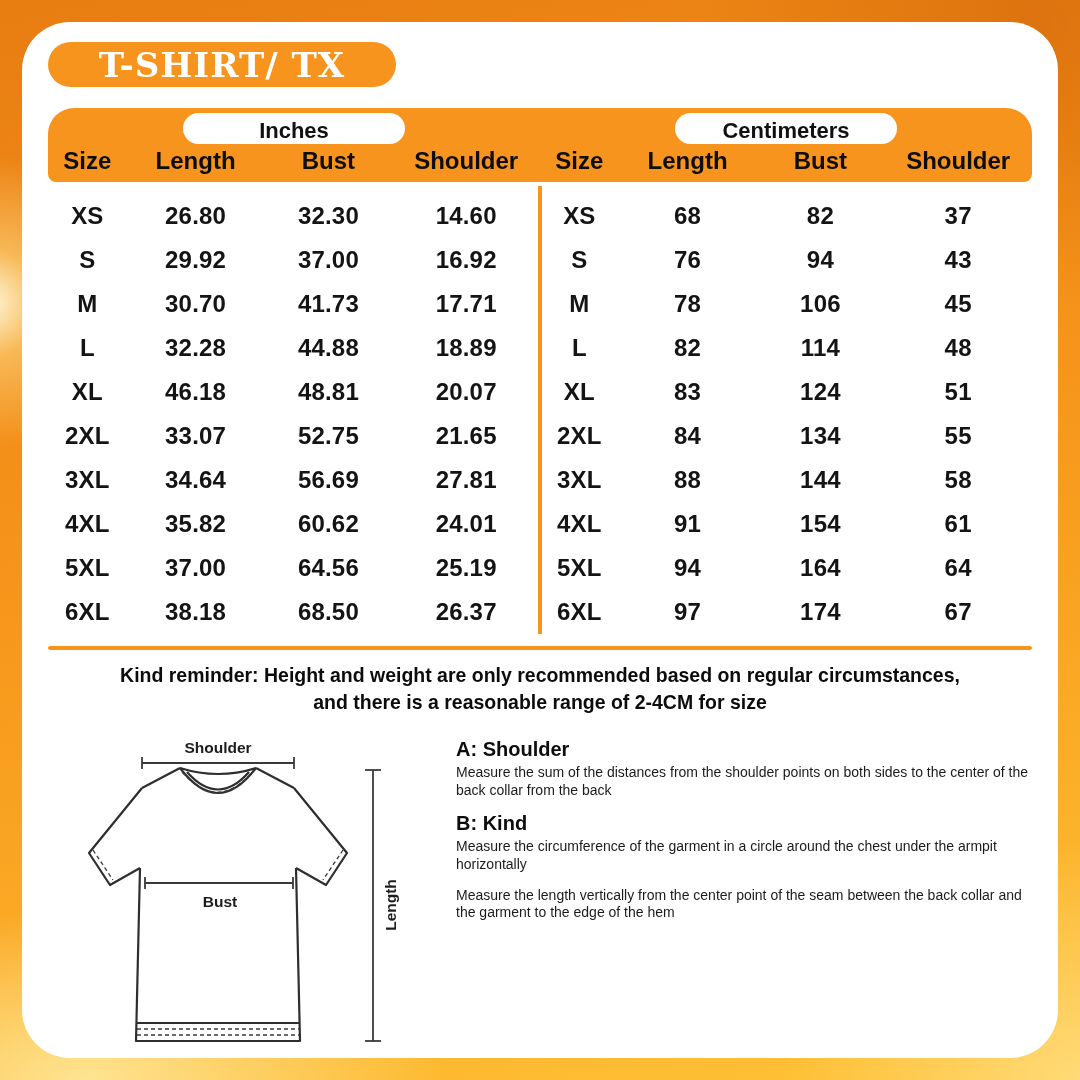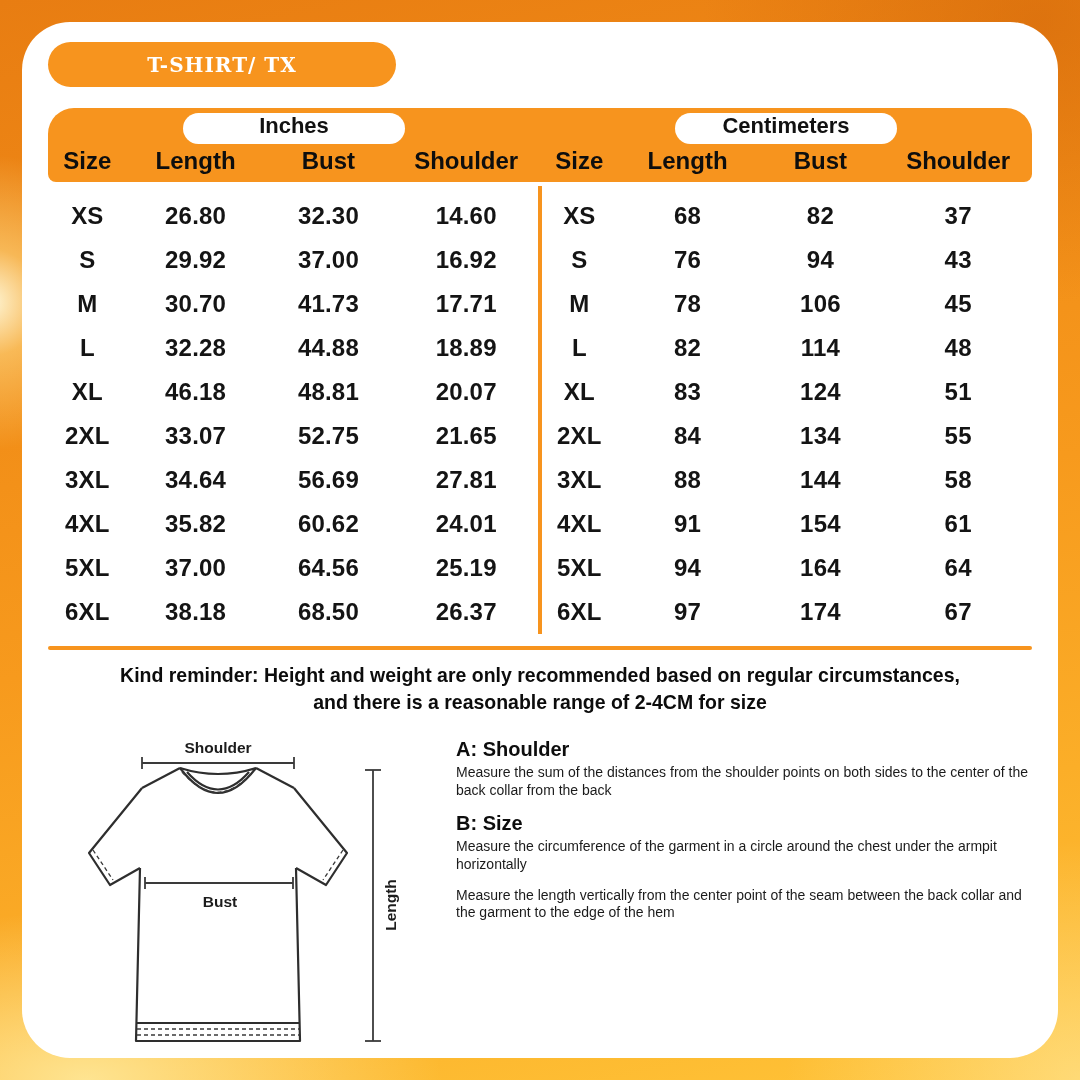--- a/index.html
+++ b/index.html
@@ -21,34 +21,34 @@
     background:#fff; border-radius:48px;
   }
   
   .title-pill {
     position:absolute; left:26px; top:20px; width:348px; height:45px;
     background:var(--orange); border-radius:24px;
     display:flex; align-items:center; justify-content:center;
   }
   .title-pill span {
     font-family:"DejaVu Serif", serif; font-weight:bold;
-    font-size:20px; color:#fff; letter-spacing:1px;
+    font-size:34px; color:#fff; letter-spacing:1px;
   }
   
   .size-table { position:absolute; left:26px; top:86px; width:984px; }
   .band {
     height:74px; background:var(--orange);
     border-radius:26px 26px 8px 8px;
     display:flex; position:relative;
   }
   .band-half { width:50%; position:relative; }
   .unit-pill {
     position:absolute; top:5px; left:50%; transform:translateX(-50%);
     width:222px; height:31px; background:#fff; border-radius:16px;
-    display:flex; align-items:flex-start; justify-content:center;
+    display:flex; align-items:flex-end; justify-content:center;
     font-size:22px; font-weight:bold; color:#111;
   }
   .cols {
     position:absolute; bottom:7px; left:0; width:100%;
     display:grid; grid-template-columns:16% 28% 26% 30%;
   }
   .col-h { text-align:center; font-weight:bold; font-size:24px; color:#0e0e0e; }
   .tbody-wrap { display:flex; padding-top:12px; }
   .tbody { width:50%; }
   .trow { display:grid; grid-template-columns:16% 28% 26% 30%; height:44px; align-items:center; }
@@ -295,21 +295,21 @@
     </svg>
   </div>
 
   <div class="instructions">
   <div class="inst">
     <div class="inst-h">A: Shoulder</div>
     <div class="inst-b">Measure the sum of the distances from the shoulder points on both sides to the center of the back collar from the back</div>
   </div>
 
   <div class="inst">
-    <div class="inst-h">B: Size</div>
+    <div class="inst-h">B: Kind</div>
     <div class="inst-b">Measure the circumference of the garment in a circle around the chest under the armpit horizontally</div>
   </div>
 
 
   <div class="inst">
     <div class="inst-b">Measure the length vertically from the center point of the seam between the back collar and the garment to the edge of the hem</div>
   </div>
 </div>
 
 </div>

